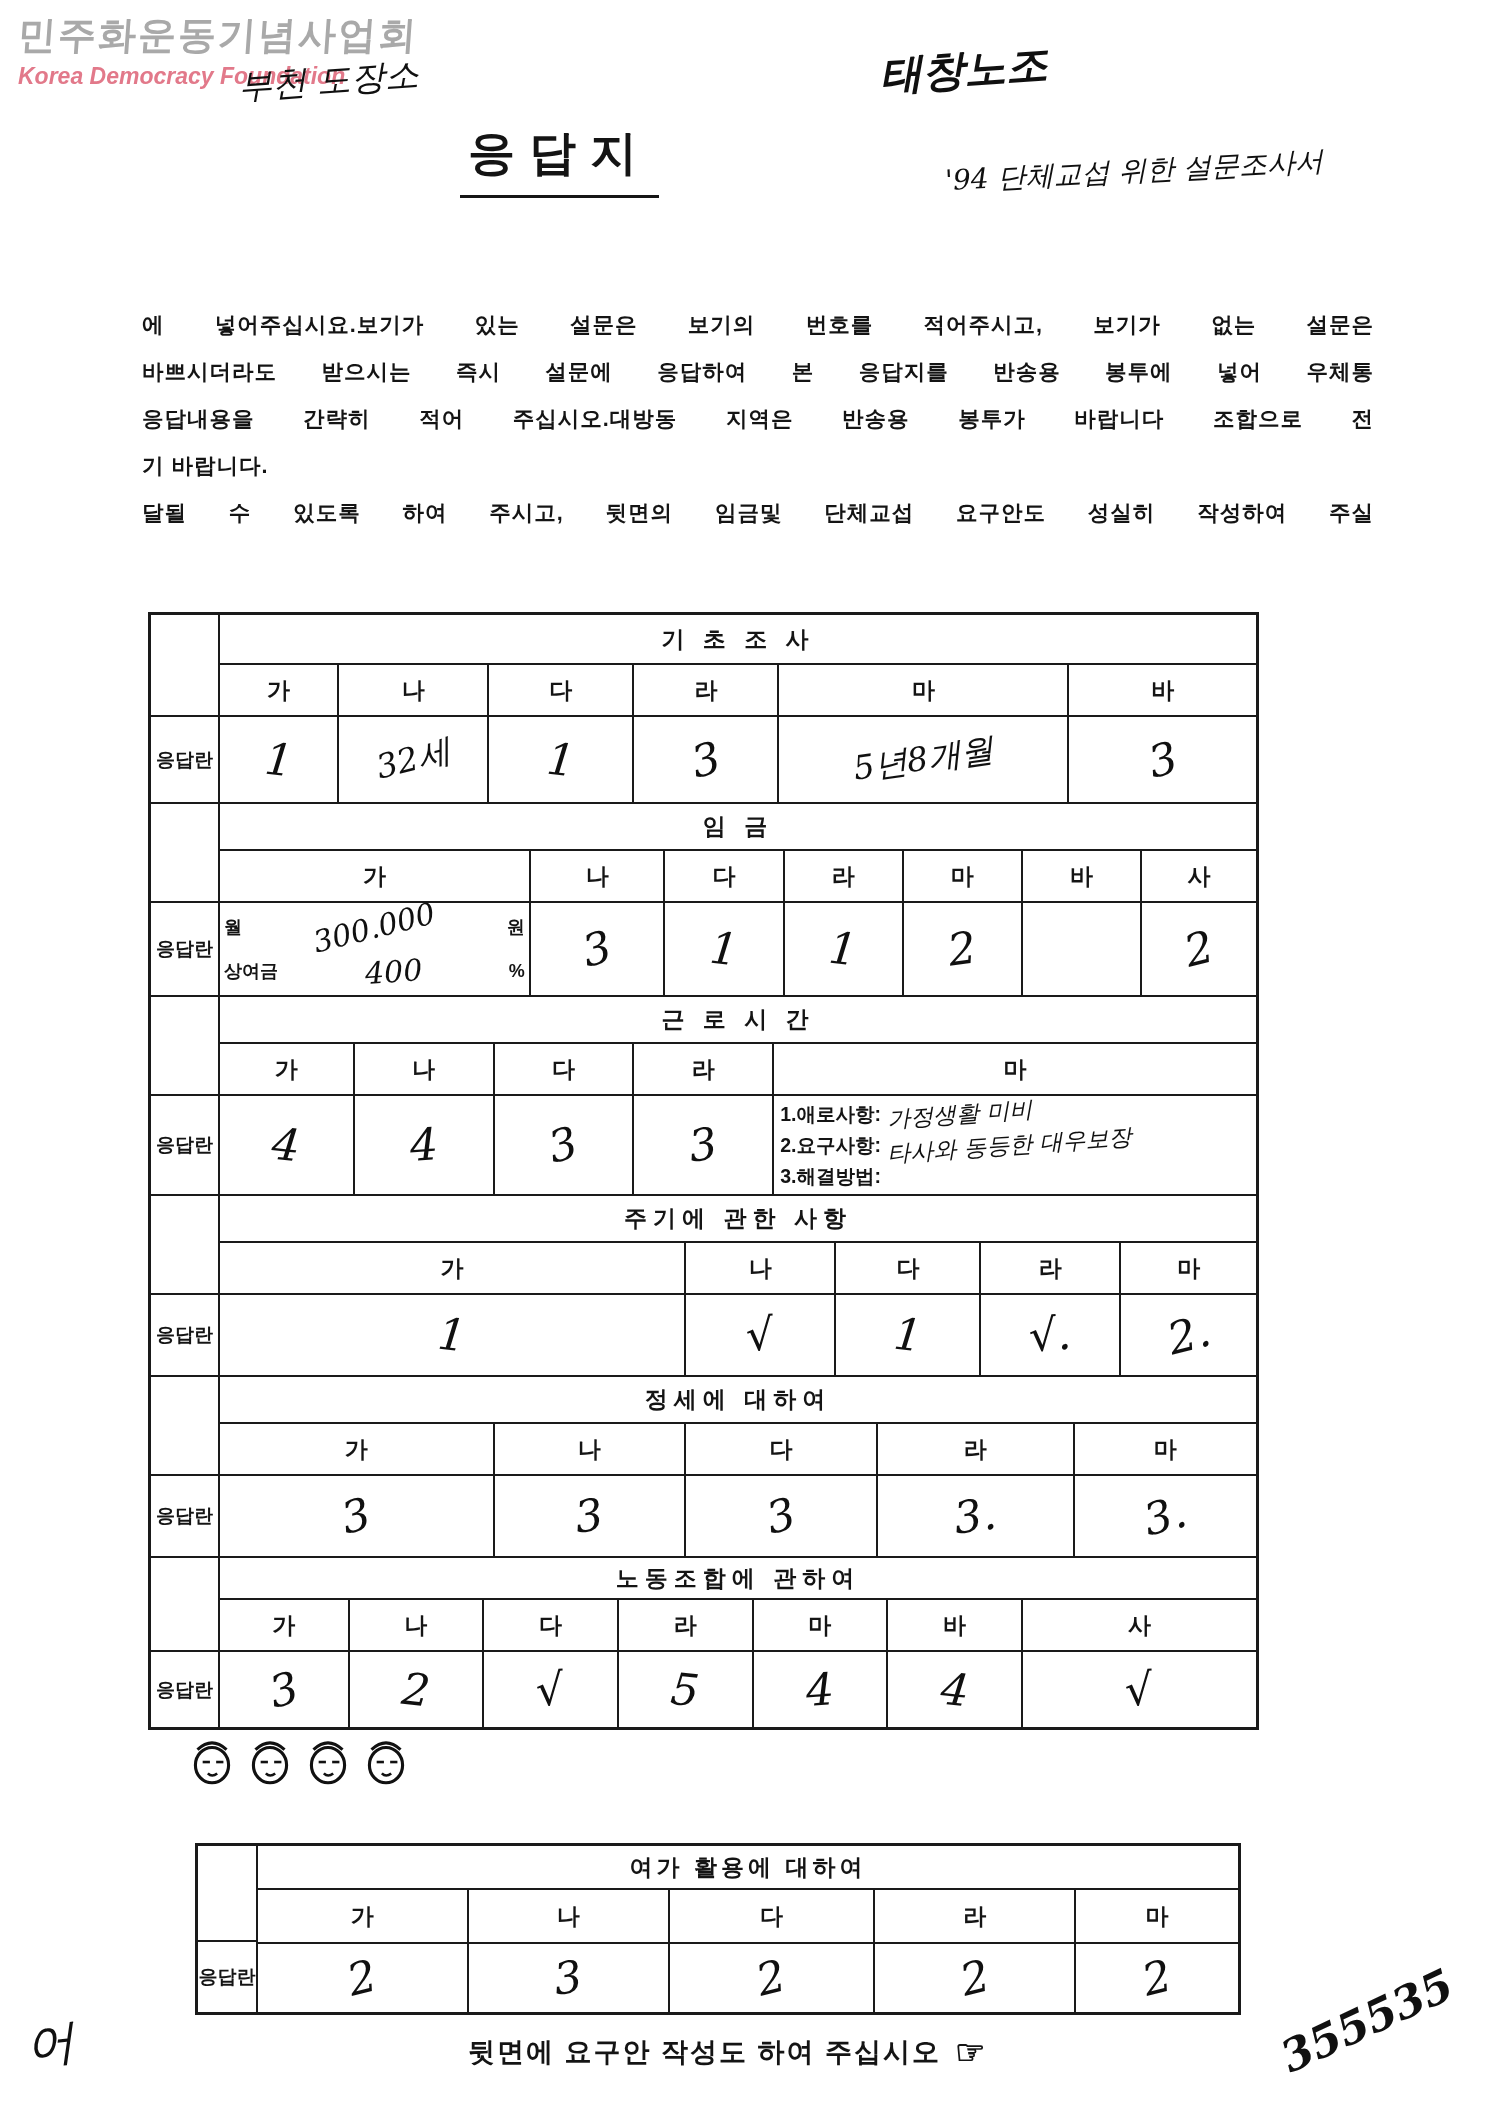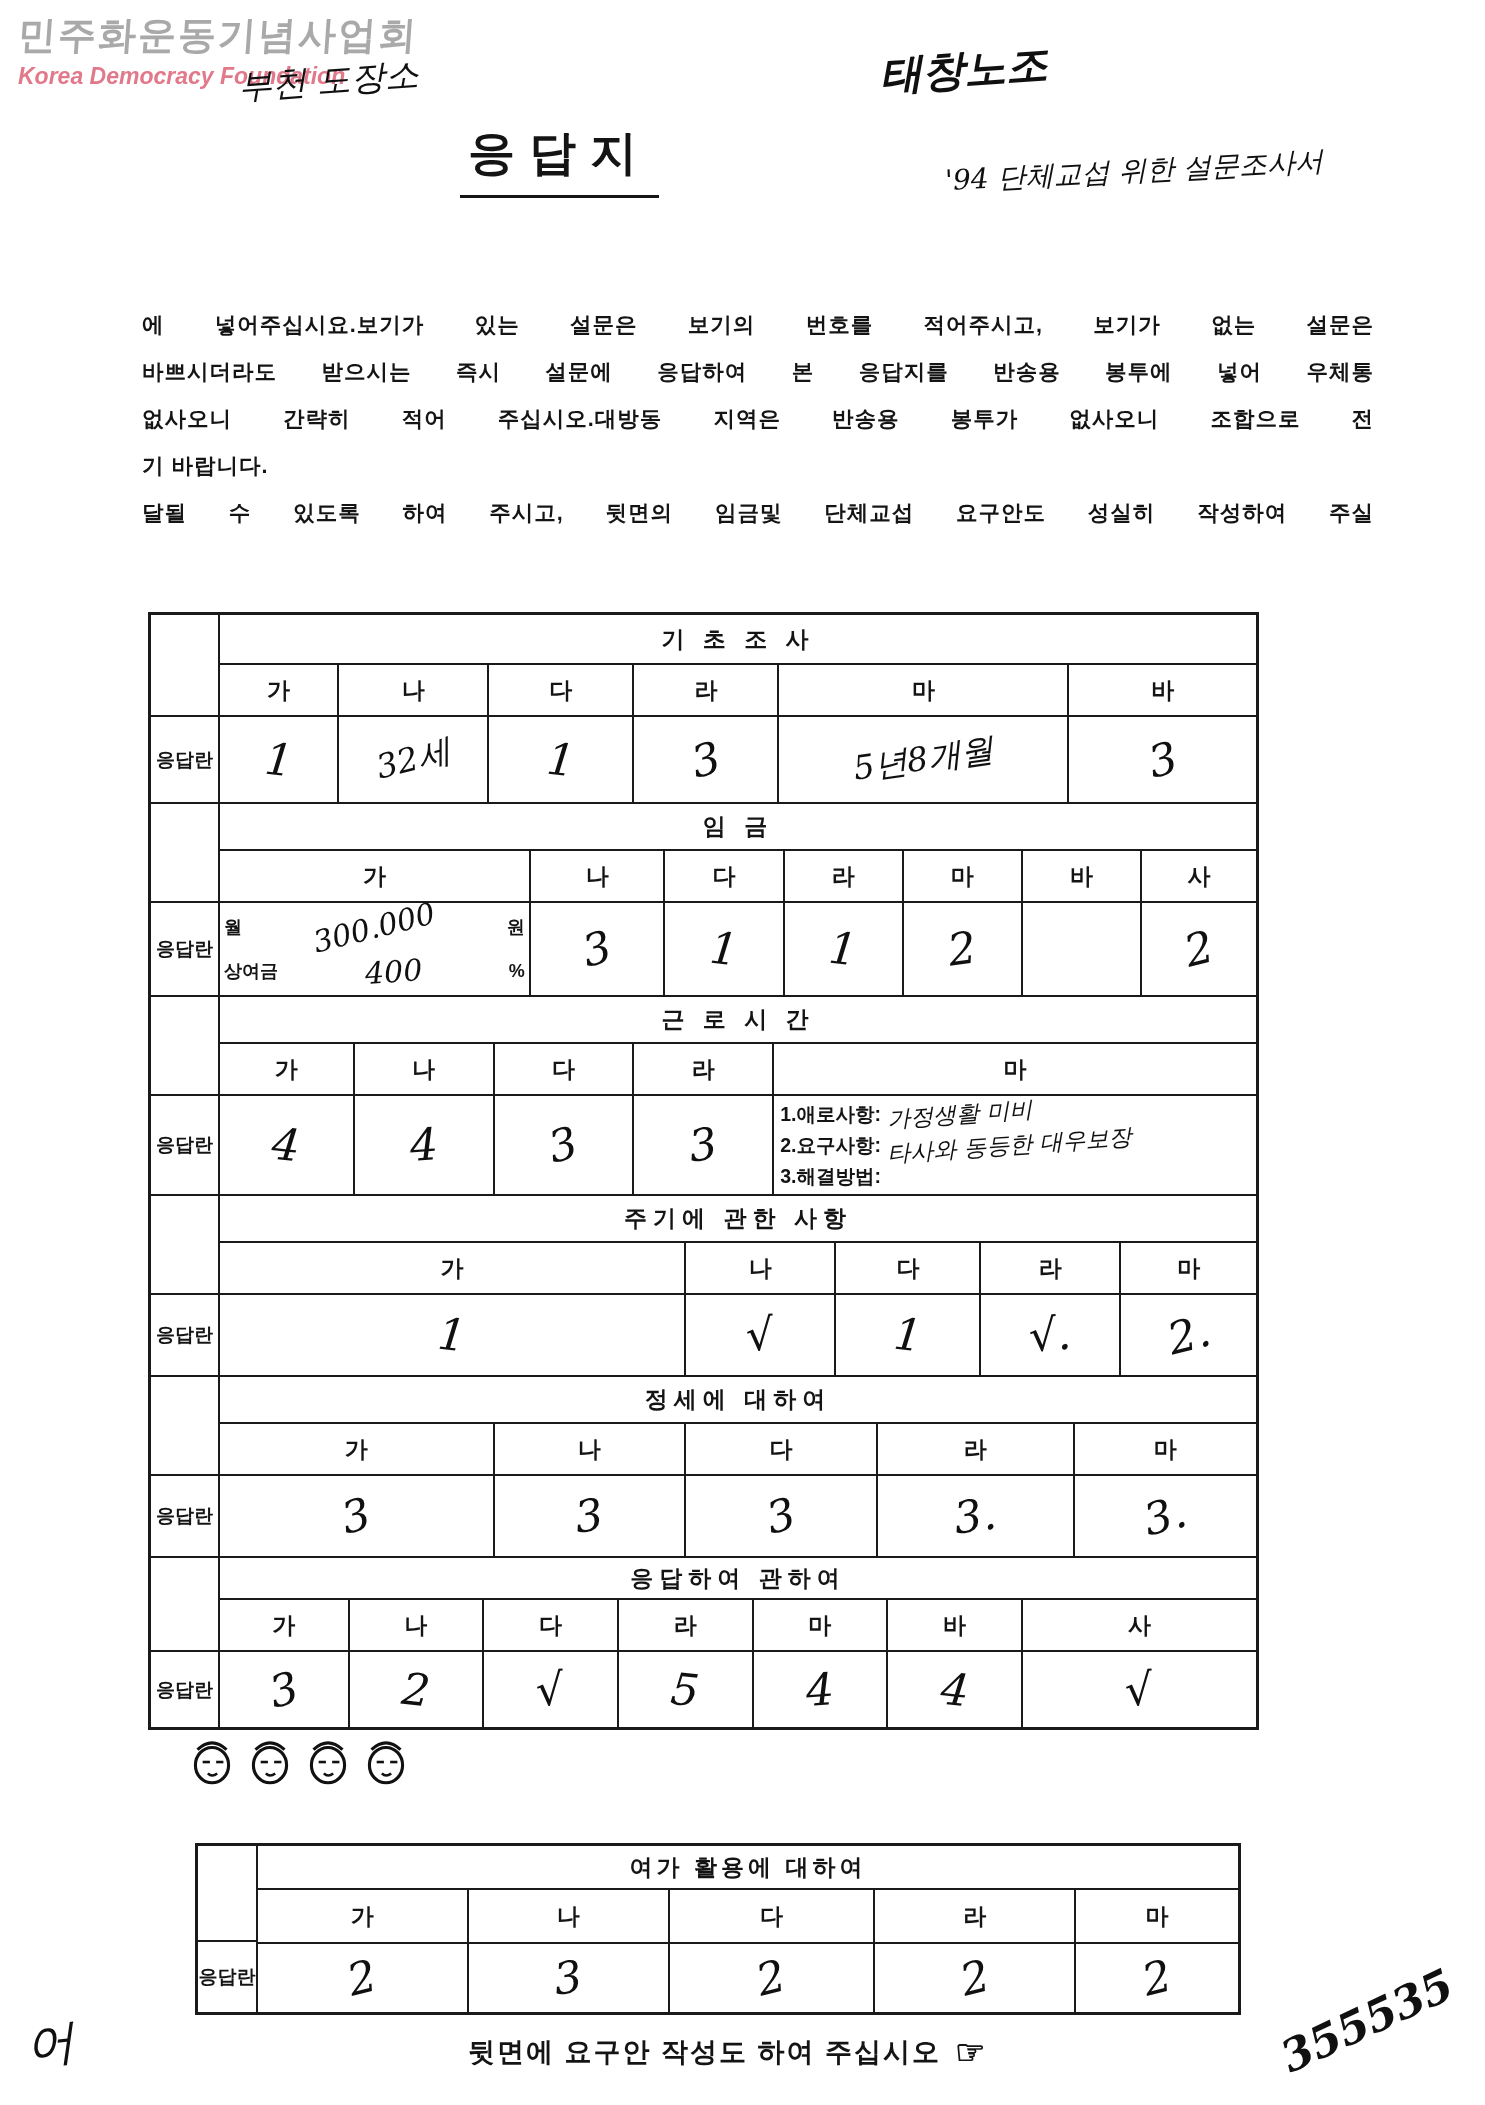--- a/index.html
+++ b/index.html
@@ -72,21 +72,21 @@
 
 <div class="abs hw tilt-d" style="left:880px;top:42px;font-size:42px;font-weight:bold;">태창노조</div>
 
 <div class="abs doc-title" style="left:460px;top:122px;">응답지</div>
 
 <div class="abs hw" style="left:945px;top:148px;font-size:28px;transform:rotate(-3deg);width:540px;">'94  단체교섭 위한  설문조사서</div>
 
 <div class="abs intro" style="left:142px;top:302px;">
   <div class="intro-line">에 넣어주십시요.보기가 있는 설문은 보기의 번호를 적어주시고, 보기가 없는 설문은</div>
   <div class="intro-line">바쁘시더라도 받으시는 즉시 설문에 응답하여 본 응답지를 반송용 봉투에 넣어 우체통</div>
-  <div class="intro-line">없사오니 간략히 적어 주십시오.대방동 지역은 반송용 봉투가 없사오니 조합으로 전</div>
+  <div class="intro-line">응답내용을 간략히 적어 주십시오.대방동 지역은 반송용 봉투가 바랍니다 조합으로 전</div>
   <div class="intro-line last">기 바랍니다.</div>
   <div class="intro-line">달될 수 있도록 하여 주시고, 뒷면의 임금및 단체교섭 요구안도 성실히 작성하여 주실</div>
 </div>
 
 <div class="abs tbl" style="left:148px;top:612px;width:1105px;">
 
   <div class="sec first">
     <div class="lab">
         <div class="sp" style="height:100px;"></div>
       <div class="lc">응답란</div>
@@ -287,21 +287,21 @@
       </div>
     </div>
   </div>
 
   <div class="sec">
     <div class="lab">
         <div class="sp" style="height:92px;"></div>
       <div class="lc">응답란</div>
       </div>
     <div class="content">
-      <div class="sec-title" style="height:40px;">응답하여 관하여</div>
+      <div class="sec-title" style="height:40px;">노동조합에 관하여</div>
       <div class="cols" style="height:50px;">
         <div class="col" style="width:12.5%">가</div>
         <div class="col" style="width:13%">나</div>
         <div class="col" style="width:13%">다</div>
         <div class="col" style="width:13%">라</div>
         <div class="col" style="width:13%">마</div>
         <div class="col" style="width:13%">바</div>
         <div class="col" style="width:22.5%">사</div>
       </div>
       <div class="answers" style="height:75px;">

